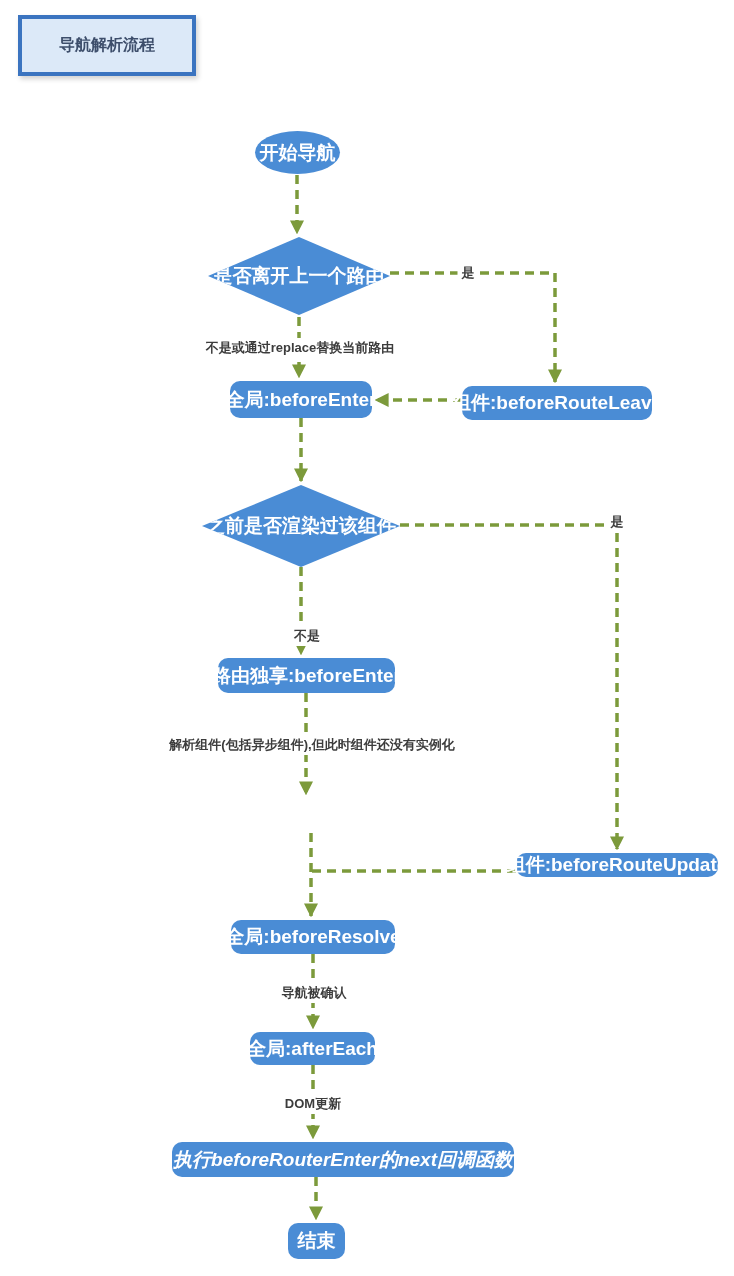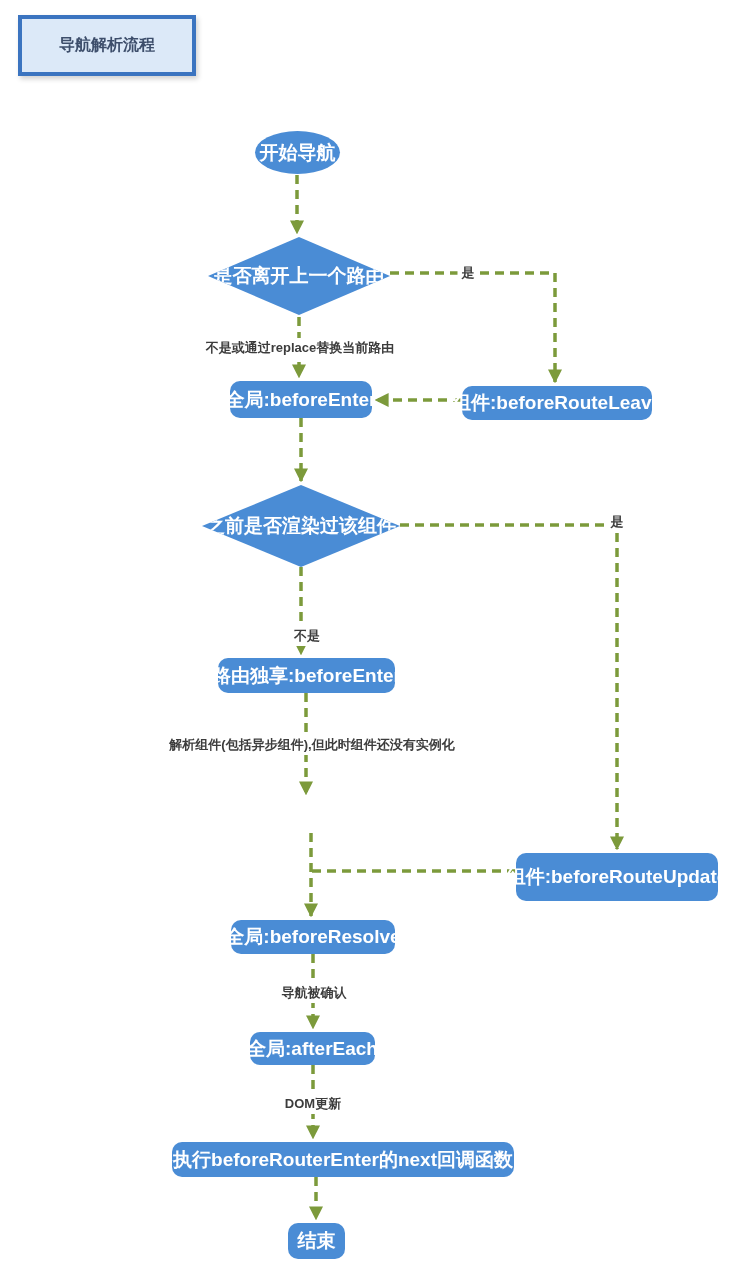--- a/index.html
+++ b/index.html
@@ -85,27 +85,27 @@
 
   <div class="node" style="left:230px;top:381px;width:142px;height:37px;">全局:beforeEnter</div>
 
   <div class="node" style="left:462px;top:386px;width:190px;height:34px;">组件:beforeRouteLeave</div>
 
   <div class="node diamond" style="left:202px;top:485px;width:198px;height:82px;">之前是否渲染过该组件</div>
 
   <div class="node" style="left:218px;top:658px;width:177px;height:35px;">路由独享:beforeEnter</div>
 
 
-  <div class="node" style="left:516px;top:853px;width:202px;height:48px;">组件:beforeRouteUpdate</div>
+  <div class="node" style="left:516px;top:853px;width:202px;height:24px;">组件:beforeRouteUpdate</div>
 
   <div class="node" style="left:231px;top:920px;width:164px;height:34px;">全局:beforeResolve</div>
 
   <div class="node" style="left:250px;top:1032px;width:125px;height:33px;">全局:afterEach</div>
 
-  <div class="node" style="left:172px;top:1142px;width:342px;height:35px;">执行beforeRouterEnter的next回调函数</div>
+  <div class="node" style="left:172px;top:1142px;width:342px;height:35px;font-style:italic;">执行beforeRouterEnter的next回调函数</div>
 
   <div class="node" style="left:288px;top:1223px;width:57px;height:36px;">结束</div>
 
   <div class="edge-label" style="left:468px;top:273px;">是</div>
 
   <div class="edge-label" style="left:300px;top:348px;">不是或通过replace替换当前路由</div>
 
   <div class="edge-label" style="left:617px;top:522px;">是</div>
 
   <div class="edge-label" style="left:307px;top:636px;">不是</div>

